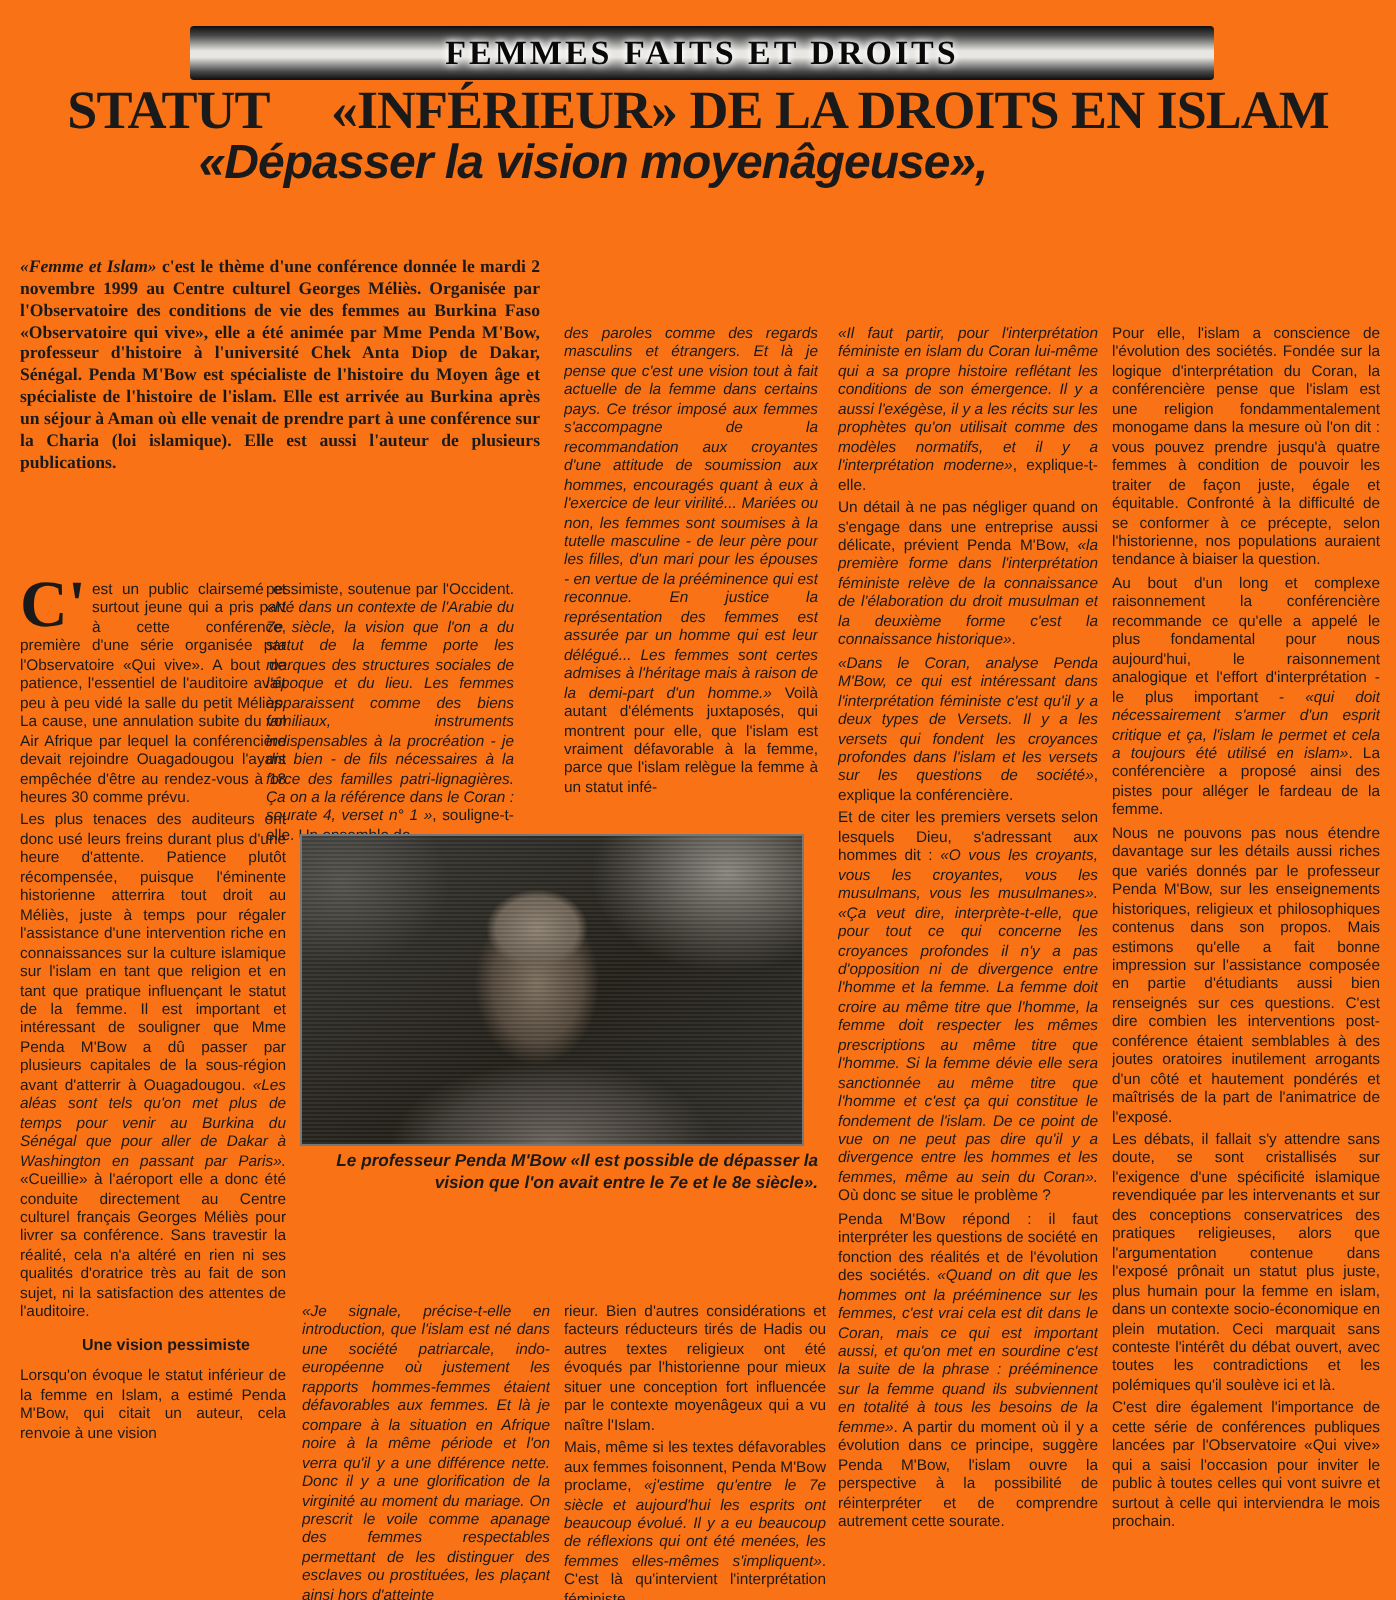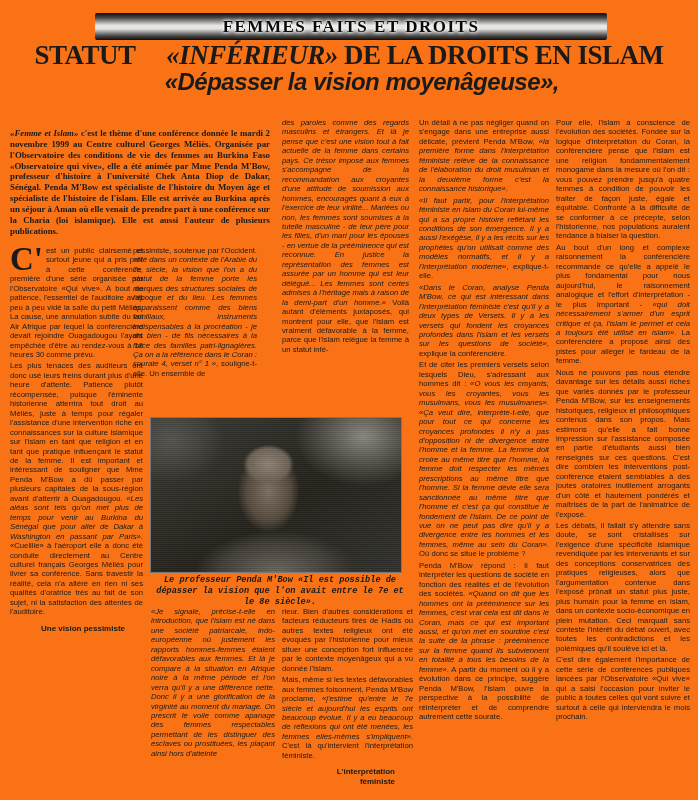--- a/index.html
+++ b/index.html
@@ -20,41 +20,41 @@
     font-family:"Liberation Serif",serif;font-weight:bold;font-size:17px;
     letter-spacing:1.5px;color:#0a0a0a;
     text-shadow:0 0 3px #fff,0 0 5px #fff;
     white-space:nowrap;
   }
   .headline{
     position:absolute;left:0;top:42px;width:698px;text-align:center;
     font-family:"Liberation Serif",serif;font-size:27px;font-weight:600;
     letter-spacing:-0.5px;white-space:nowrap;line-height:1;
   }
-  .headline .hq{font-style:italic;margin-left:25px;}
+  .headline .hq{margin-left:25px;}
   .subheadline{
-    position:absolute;left:0;top:70px;width:559px;text-align:right;
+    position:absolute;left:17px;top:70px;width:559px;text-align:center;
     font-size:24px;font-weight:bold;font-style:italic;letter-spacing:-0.5px;
     line-height:1;white-space:nowrap;
   }
   .subheadline2{
     position:absolute;left:0;top:95px;width:698px;text-align:center;
     font-size:21px;font-weight:bold;line-height:1;white-space:nowrap;
   }
   
   .intro{
     position:absolute;left:10px;top:119px;width:260px;height:120px;
     font-family:"Liberation Serif",serif;font-weight:bold;
     font-size:8.8px;line-height:10.9px;text-align:justify;overflow:hidden;
   }
   .intro i{font-style:italic;}
   
   .col{
     position:absolute;font-size:7.7px;line-height:9.45px;
-    text-align:justify;overflow:hidden;
+    text-align:justify;overflow:hidden;margin-top:44px;
   }
   .col p{margin:0 0 2px 0;}
   .col .it{font-style:italic;}
   #col1{left:10px;top:246px;width:133px;height:550px;}
   #col2a{left:133px;top:246px;width:124px;height:170px;}
   #col2b{left:151px;top:607px;width:124px;height:190px;}
   #col3a{left:282px;top:118px;width:127px;height:298px;}
   #col3b{left:282px;top:607px;width:131px;height:190px;}
   #col4{left:419px;top:118px;width:130px;height:680px;}
   #col5{left:556px;top:118px;width:134px;height:680px;}
@@ -74,22 +74,22 @@
       radial-gradient(ellipse 34px 26px at 47% 30%,#8e8273 0%,#6e6356 60%,rgba(0,0,0,0) 75%),
       radial-gradient(ellipse 40px 52px at 47% 48%,#7d7060 0%,#55493d 55%,rgba(0,0,0,0) 78%),
       radial-gradient(ellipse 95px 48px at 50% 100%,#6a655d 0%,#403c36 60%,rgba(0,0,0,0) 85%),
       radial-gradient(ellipse 110px 80px at 85% 12%,#8a8880 0%,rgba(0,0,0,0) 62%),
       radial-gradient(ellipse 90px 70px at 8% 15%,#55534e 0%,rgba(0,0,0,0) 60%),
       linear-gradient(145deg,#3c3a36 0%,#232119 55%,#31302c 100%);
     outline:1px solid #777;
   }
   .caption{
     position:absolute;left:151px;top:575px;width:258px;height:30px;
-    font-family:Liberation Mono, monospace;font-weight:bold;font-style:italic;
-    font-size:8.6px;line-height:11px;text-align:center;
+    font-family:Liberation Sans, sans-serif;font-weight:bold;font-style:italic;
+    font-size:8.6px;line-height:11px;text-align:right;
   }
 </style>
 </head>
 <body>
 
 <div id="page">
 
   <div class="banner">
     <span>FEMMES FAITS ET DROITS</span>
   </div>
@@ -97,46 +97,47 @@
   <div class="headline"><span>STATUT </span><span class="hq">«INFÉRIEUR»</span><span> DE LA DROITS EN ISLAM</span></div>
 
   <div class="subheadline">«Dépasser la vision moyenâgeuse»,</div>
 
   <p class="intro"><i>«Femme et Islam» </i><span>c'est le thème d'une conférence donnée le mardi 2 novembre 1999 au Centre culturel Georges Méliès. Organisée par l'Observatoire des conditions de vie des femmes au Burkina Faso «Observatoire qui vive», elle a été animée par Mme Penda M'Bow, professeur d'histoire à l'université Chek Anta Diop de Dakar, Sénégal. Penda M'Bow est spécialiste de l'histoire du Moyen âge et spécialiste de l'histoire de l'islam. Elle est arrivée au Burkina après un séjour à Aman où elle venait de prendre part à une conférence sur la Charia (loi islamique). Elle est aussi l'auteur de plusieurs publications.</span></p>
 
   <div class="col" id="col1">
     <p><span class="dropcap">C'</span><span>est un public clairsemé et surtout jeune qui a pris part à cette conférence, première d'une série organisée par l'Observatoire «Qui vive». A bout de patience, l'essentiel de l'auditoire avait peu à peu vidé la salle du petit Méliès. La cause, une annulation subite du vol Air Afrique par lequel la conférencière devait rejoindre Ouagadougou l'ayant empêchée d'être au rendez-vous à 18 heures 30 comme prévu.</span></p>
     <p><span>Les plus tenaces des auditeurs ont donc usé leurs freins durant plus d'une heure d'attente. Patience plutôt récompensée, puisque l'éminente historienne atterrira tout droit au Méliès, juste à temps pour régaler l'assistance d'une intervention riche en connaissances sur la culture islamique sur l'islam en tant que religion et en tant que pratique influençant le statut de la femme. Il est important et intéressant de souligner que Mme Penda M'Bow a dû passer par plusieurs capitales de la sous-région avant d'atterrir à Ouagadougou. </span><span class="it">«Les aléas sont tels qu'on met plus de temps pour venir au Burkina du Sénégal que pour aller de Dakar à Washington en passant par Paris».</span><span> «Cueillie» à l'aéroport elle a donc été conduite directement au Centre culturel français Georges Méliès pour livrer sa conférence. Sans travestir la réalité, cela n'a altéré en rien ni ses qualités d'oratrice très au fait de son sujet, ni la satisfaction des attentes de l'auditoire.</span></p>
     <div class="subhead">Une vision pessimiste</div>
+    <p><span>Lorsqu'on évoque le statut inférieur de la femme en Islam, a estimé Penda M'Bow, qui citait un auteur, cela renvoie à une vision</span></p>
   </div>
 
   <div class="col" id="col2a">
     <p><span>pessimiste, soutenue par l'Occident. </span><span class="it">«Né dans un contexte de l'Arabie du 7e siècle, la vision que l'on a du statut de la femme porte les marques des structures sociales de l'époque et du lieu. Les femmes apparaissent comme des biens familiaux, instruments indispensables à la procréation - je dis bien - de fils nécessaires à la force des familles patri-lignagières. Ça on a la référence dans le Coran : sourate 4, verset n° 1 »</span><span>, souligne-t-elle. Un ensemble de</span></p>
   </div>
 
   <div class="photo"></div>
   <div class="caption">Le professeur Penda M'Bow «Il est possible de dépasser la vision que l'on avait entre le 7e et le 8e siècle».</div>
 
   <div class="col" id="col2b">
     <p class="it"><span>«Je signale, précise-t-elle en introduction, que l'islam est né dans une société patriarcale, indo-européenne où justement les rapports hommes-femmes étaient défavorables aux femmes. Et là je compare à la situation en Afrique noire à la même période et l'on verra qu'il y a une différence nette. Donc il y a une glorification de la virginité au moment du mariage. On prescrit le voile comme apanage des femmes respectables permettant de les distinguer des esclaves ou prostituées, les plaçant ainsi hors d'atteinte</span></p>
   </div>
 
   <div class="col" id="col3a">
     <p><span class="it">des paroles comme des regards masculins et étrangers. Et là je pense que c'est une vision tout à fait actuelle de la femme dans certains pays. Ce trésor imposé aux femmes s'accompagne de la recommandation aux croyantes d'une attitude de soumission aux hommes, encouragés quant à eux à l'exercice de leur virilité... Mariées ou non, les femmes sont soumises à la tutelle masculine - de leur père pour les filles, d'un mari pour les épouses - en vertue de la prééminence qui est reconnue. En justice la représentation des femmes est assurée par un homme qui est leur délégué... Les femmes sont certes admises à l'héritage mais à raison de la demi-part d'un homme.»</span><span> Voilà autant d'éléments juxtaposés, qui montrent pour elle, que l'islam est vraiment défavorable à la femme, parce que l'islam relègue la femme à un statut infé-</span></p>
   </div>
 
   <div class="col" id="col3b">
-    <p><span>rieur. Bien d'autres considérations et facteurs réducteurs tirés de Hadis ou autres textes religieux ont été évoqués par l'historienne pour mieux situer une conception fort influencée par le contexte moyenâgeux qui a vu donnée l'Islam.</span></p>
+    <p><span>rieur. Bien d'autres considérations et facteurs réducteurs tirés de Hadis ou autres textes religieux ont été évoqués par l'historienne pour mieux situer une conception fort influencée par le contexte moyenâgeux qui a vu naître l'Islam.</span></p>
     <p><span>Mais, même si les textes défavorables aux femmes foisonnent, Penda M'Bow proclame, </span><span class="it">«j'estime qu'entre le 7e siècle et aujourd'hui les esprits ont beaucoup évolué. Il y a eu beaucoup de réflexions qui ont été menées, les femmes elles-mêmes s'impliquent»</span><span>. C'est là qu'intervient l'interprétation féministe.</span></p>
     <div class="subhead">L'interprétation féministe</div>
   </div>
 
   <div class="col" id="col4">
+    <p><span class="it">«Il faut partir, pour l'interprétation féministe en islam du Coran lui-même qui a sa propre histoire reflétant les conditions de son émergence. Il y a aussi l'exégèse, il y a les récits sur les prophètes qu'on utilisait comme des modèles normatifs, et il y a l'interprétation moderne»</span><span>, explique-t-elle.</span></p>
     <p><span>Un détail à ne pas négliger quand on s'engage dans une entreprise aussi délicate, prévient Penda M'Bow, </span><span class="it">«la première forme dans l'interprétation féministe relève de la connaissance de l'élaboration du droit musulman et la deuxième forme c'est la connaissance historique»</span><span>.</span></p>
-    <p><span class="it">«Il faut partir, pour l'interprétation féministe en islam du Coran lui-même qui a sa propre histoire reflétant les conditions de son émergence. Il y a aussi l'exégèse, il y a les récits sur les prophètes qu'on utilisait comme des modèles normatifs, et il y a l'interprétation moderne»</span><span>, explique-t-elle.</span></p>
     <p><span class="it">«Dans le Coran, analyse Penda M'Bow, ce qui est intéressant dans l'interprétation féministe c'est qu'il y a deux types de Versets. Il y a les versets qui fondent les croyances profondes dans l'islam et les versets sur les questions de société»</span><span>, explique la conférencière.</span></p>
     <p><span>Et de citer les premiers versets selon lesquels Dieu, s'adressant aux hommes dit : </span><span class="it">«O vous les croyants, vous les croyantes, vous les musulmans, vous les musulmanes». «Ça veut dire, interprète-t-elle, que pour tout ce qui concerne les croyances profondes il n'y a pas d'opposition ni de divergence entre l'homme et la femme. La femme doit croire au même titre que l'homme, la femme doit respecter les mêmes prescriptions au même titre que l'homme. Si la femme dévie elle sera sanctionnée au même titre que l'homme et c'est ça qui constitue le fondement de l'islam. De ce point de vue on ne peut pas dire qu'il y a divergence entre les hommes et les femmes, même au sein du Coran».</span><span> Où donc se situe le problème ?</span></p>
     <p><span>Penda M'Bow répond : il faut interpréter les questions de société en fonction des réalités et de l'évolution des sociétés. </span><span class="it">«Quand on dit que les hommes ont la prééminence sur les femmes, c'est vrai cela est dit dans le Coran, mais ce qui est important aussi, et qu'on met en sourdine c'est la suite de la phrase : prééminence sur la femme quand ils subviennent en totalité à tous les besoins de la femme»</span><span>. A partir du moment où il y a évolution dans ce principe, suggère Penda M'Bow, l'islam ouvre la perspective à la possibilité de réinterpréter et de comprendre autrement cette sourate.</span></p>
   </div>
 
   <div class="col" id="col5">
     <p><span>Pour elle, l'islam a conscience de l'évolution des sociétés. Fondée sur la logique d'interprétation du Coran, la conférencière pense que l'islam est une religion fondammentalement monogame dans la mesure où l'on dit : vous pouvez prendre jusqu'à quatre femmes à condition de pouvoir les traiter de façon juste, égale et équitable. Confronté à la difficulté de se conformer à ce précepte, selon l'historienne, nos populations auraient tendance à biaiser la question.</span></p>
     <p><span>Au bout d'un long et complexe raisonnement la conférencière recommande ce qu'elle a appelé le plus fondamental pour nous aujourd'hui, le raisonnement analogique et l'effort d'interprétation - le plus important - </span><span class="it">«qui doit nécessairement s'armer d'un esprit critique et ça, l'islam le permet et cela a toujours été utilisé en islam»</span><span>. La conférencière a proposé ainsi des pistes pour alléger le fardeau de la femme.</span></p>
     <p><span>Nous ne pouvons pas nous étendre davantage sur les détails aussi riches que variés donnés par le professeur Penda M'Bow, sur les enseignements historiques, religieux et philosophiques contenus dans son propos. Mais estimons qu'elle a fait bonne impression sur l'assistance composée en partie d'étudiants aussi bien renseignés sur ces questions. C'est dire combien les interventions post-conférence étaient semblables à des joutes oratoires inutilement arrogants d'un côté et hautement pondérés et maîtrisés de la part de l'animatrice de l'exposé.</span></p>
     <p><span>Les débats, il fallait s'y attendre sans doute, se sont cristallisés sur l'exigence d'une spécificité islamique revendiquée par les intervenants et sur des conceptions conservatrices des pratiques religieuses, alors que l'argumentation contenue dans l'exposé prônait un statut plus juste, plus humain pour la femme en islam, dans un contexte socio-économique en plein mutation. Ceci marquait sans conteste l'intérêt du débat ouvert, avec toutes les contradictions et les polémiques qu'il soulève ici et là.</span></p>

